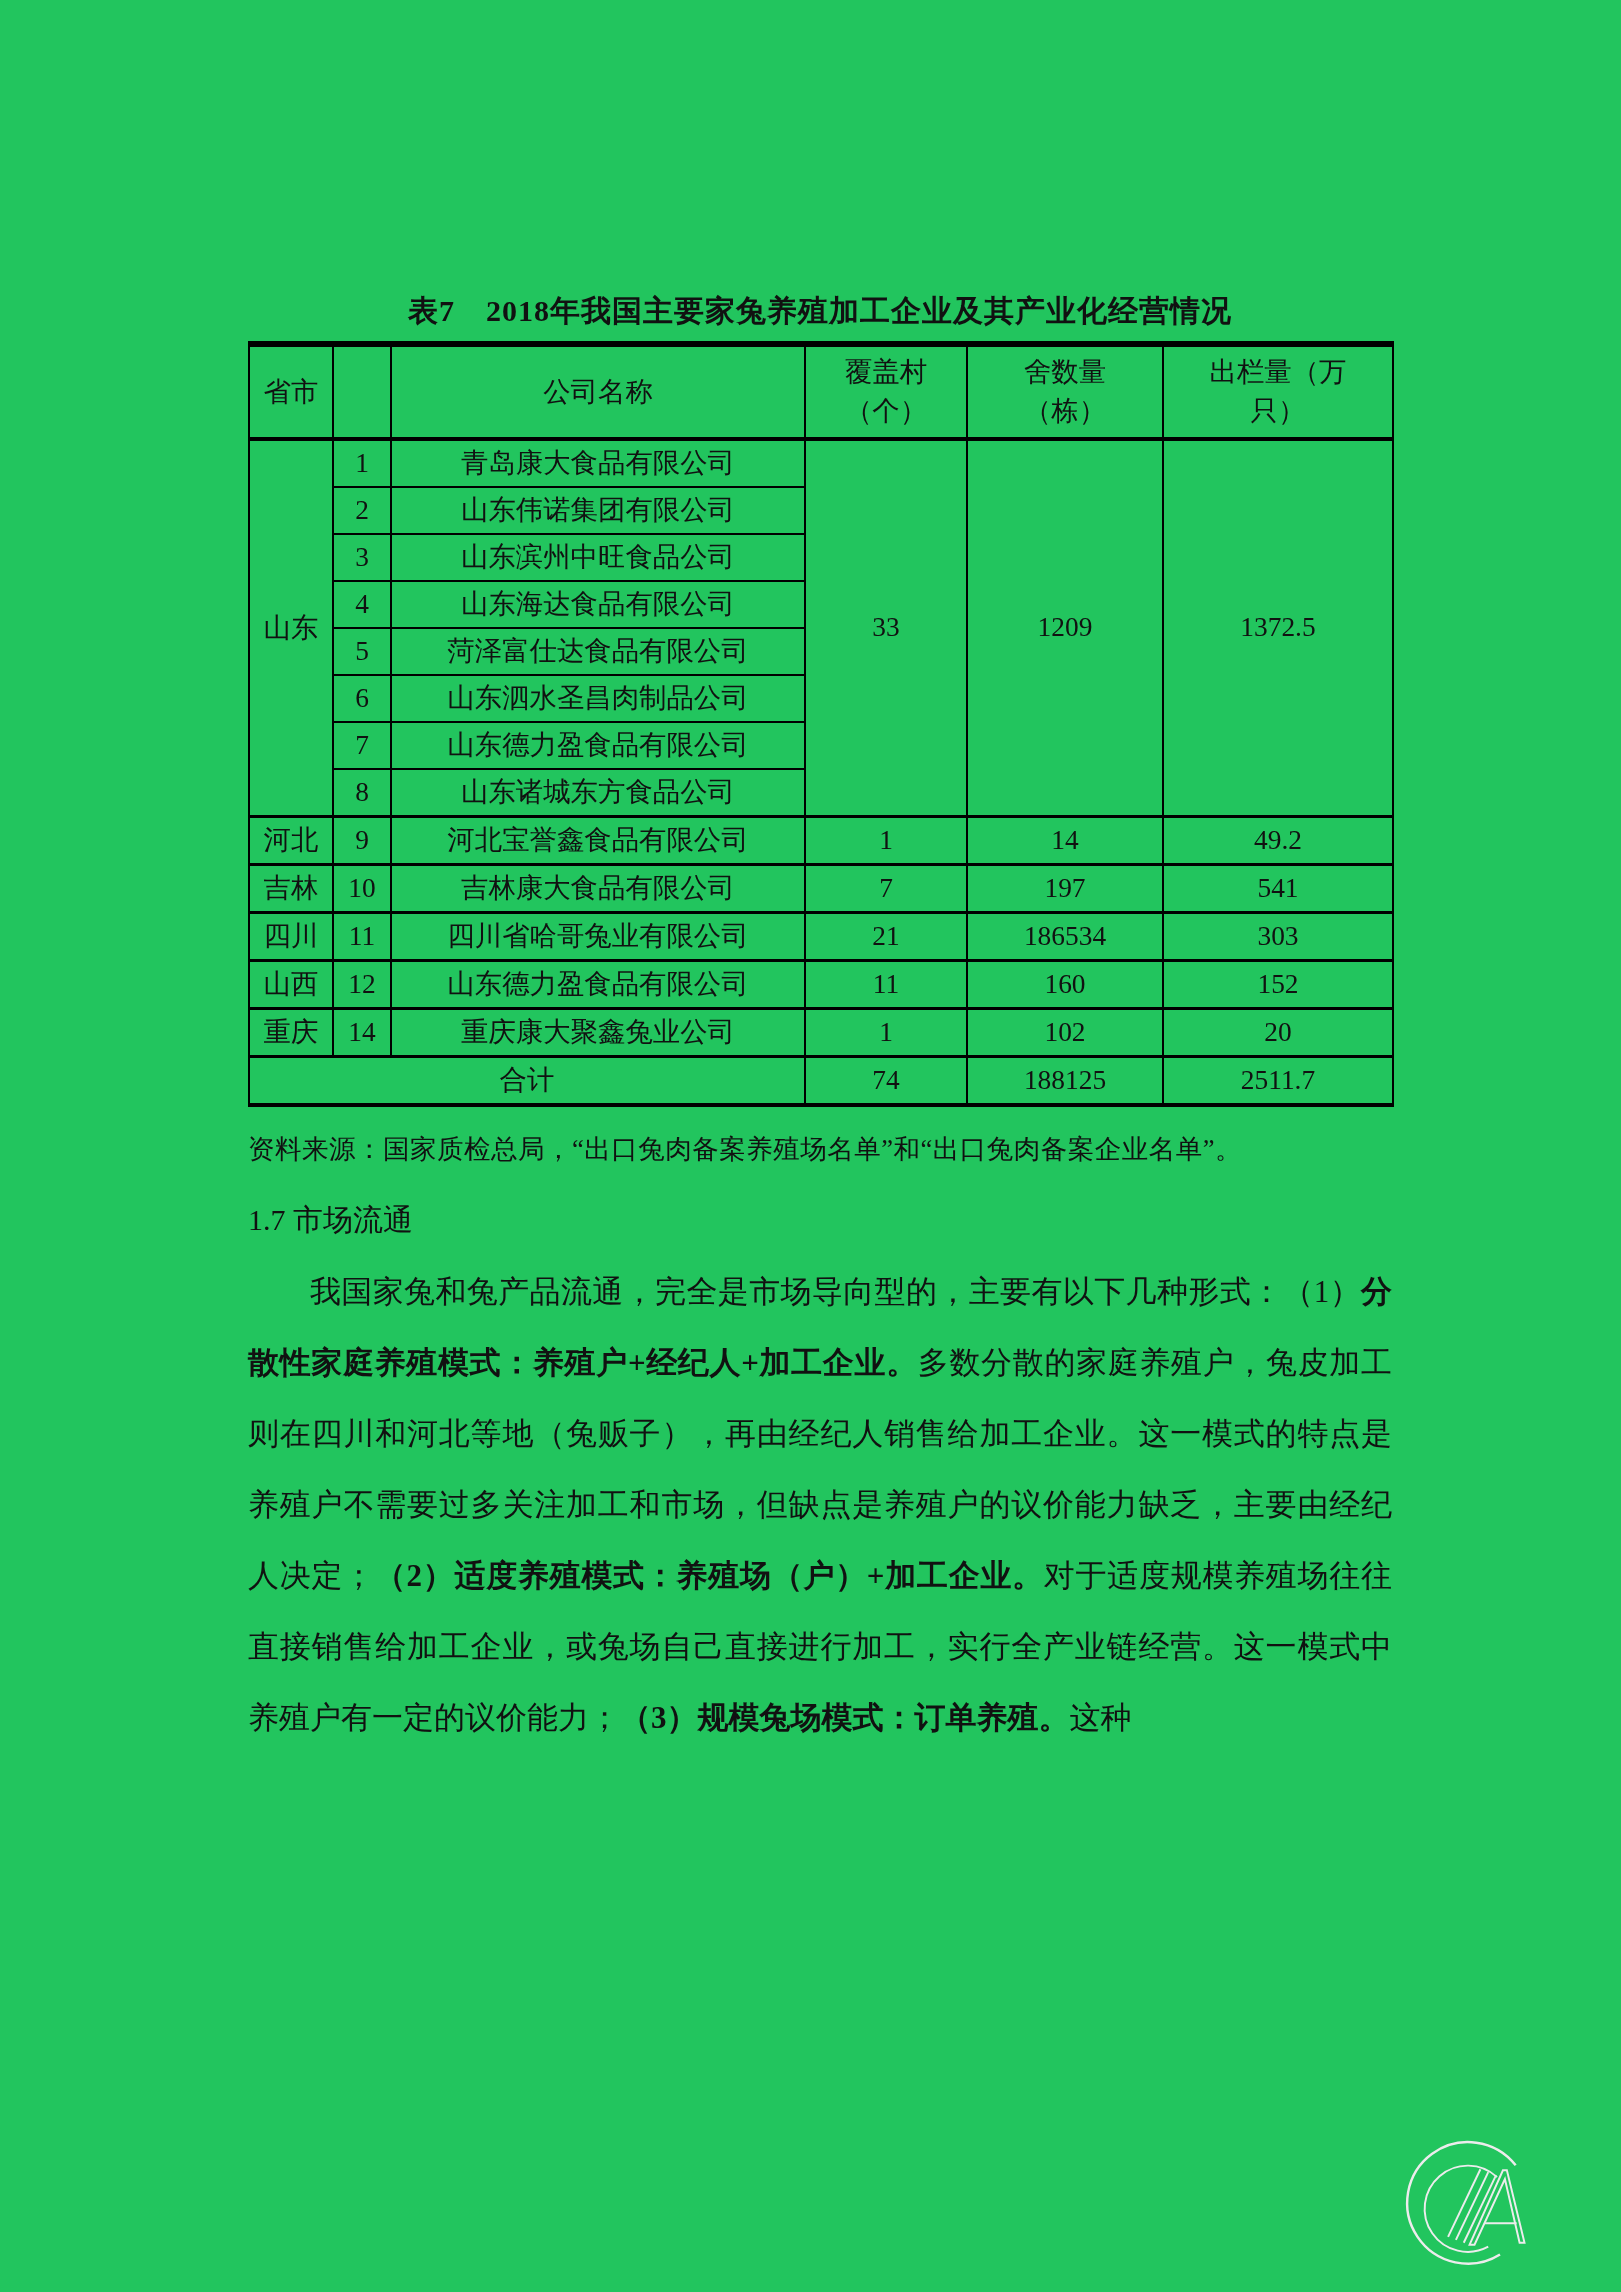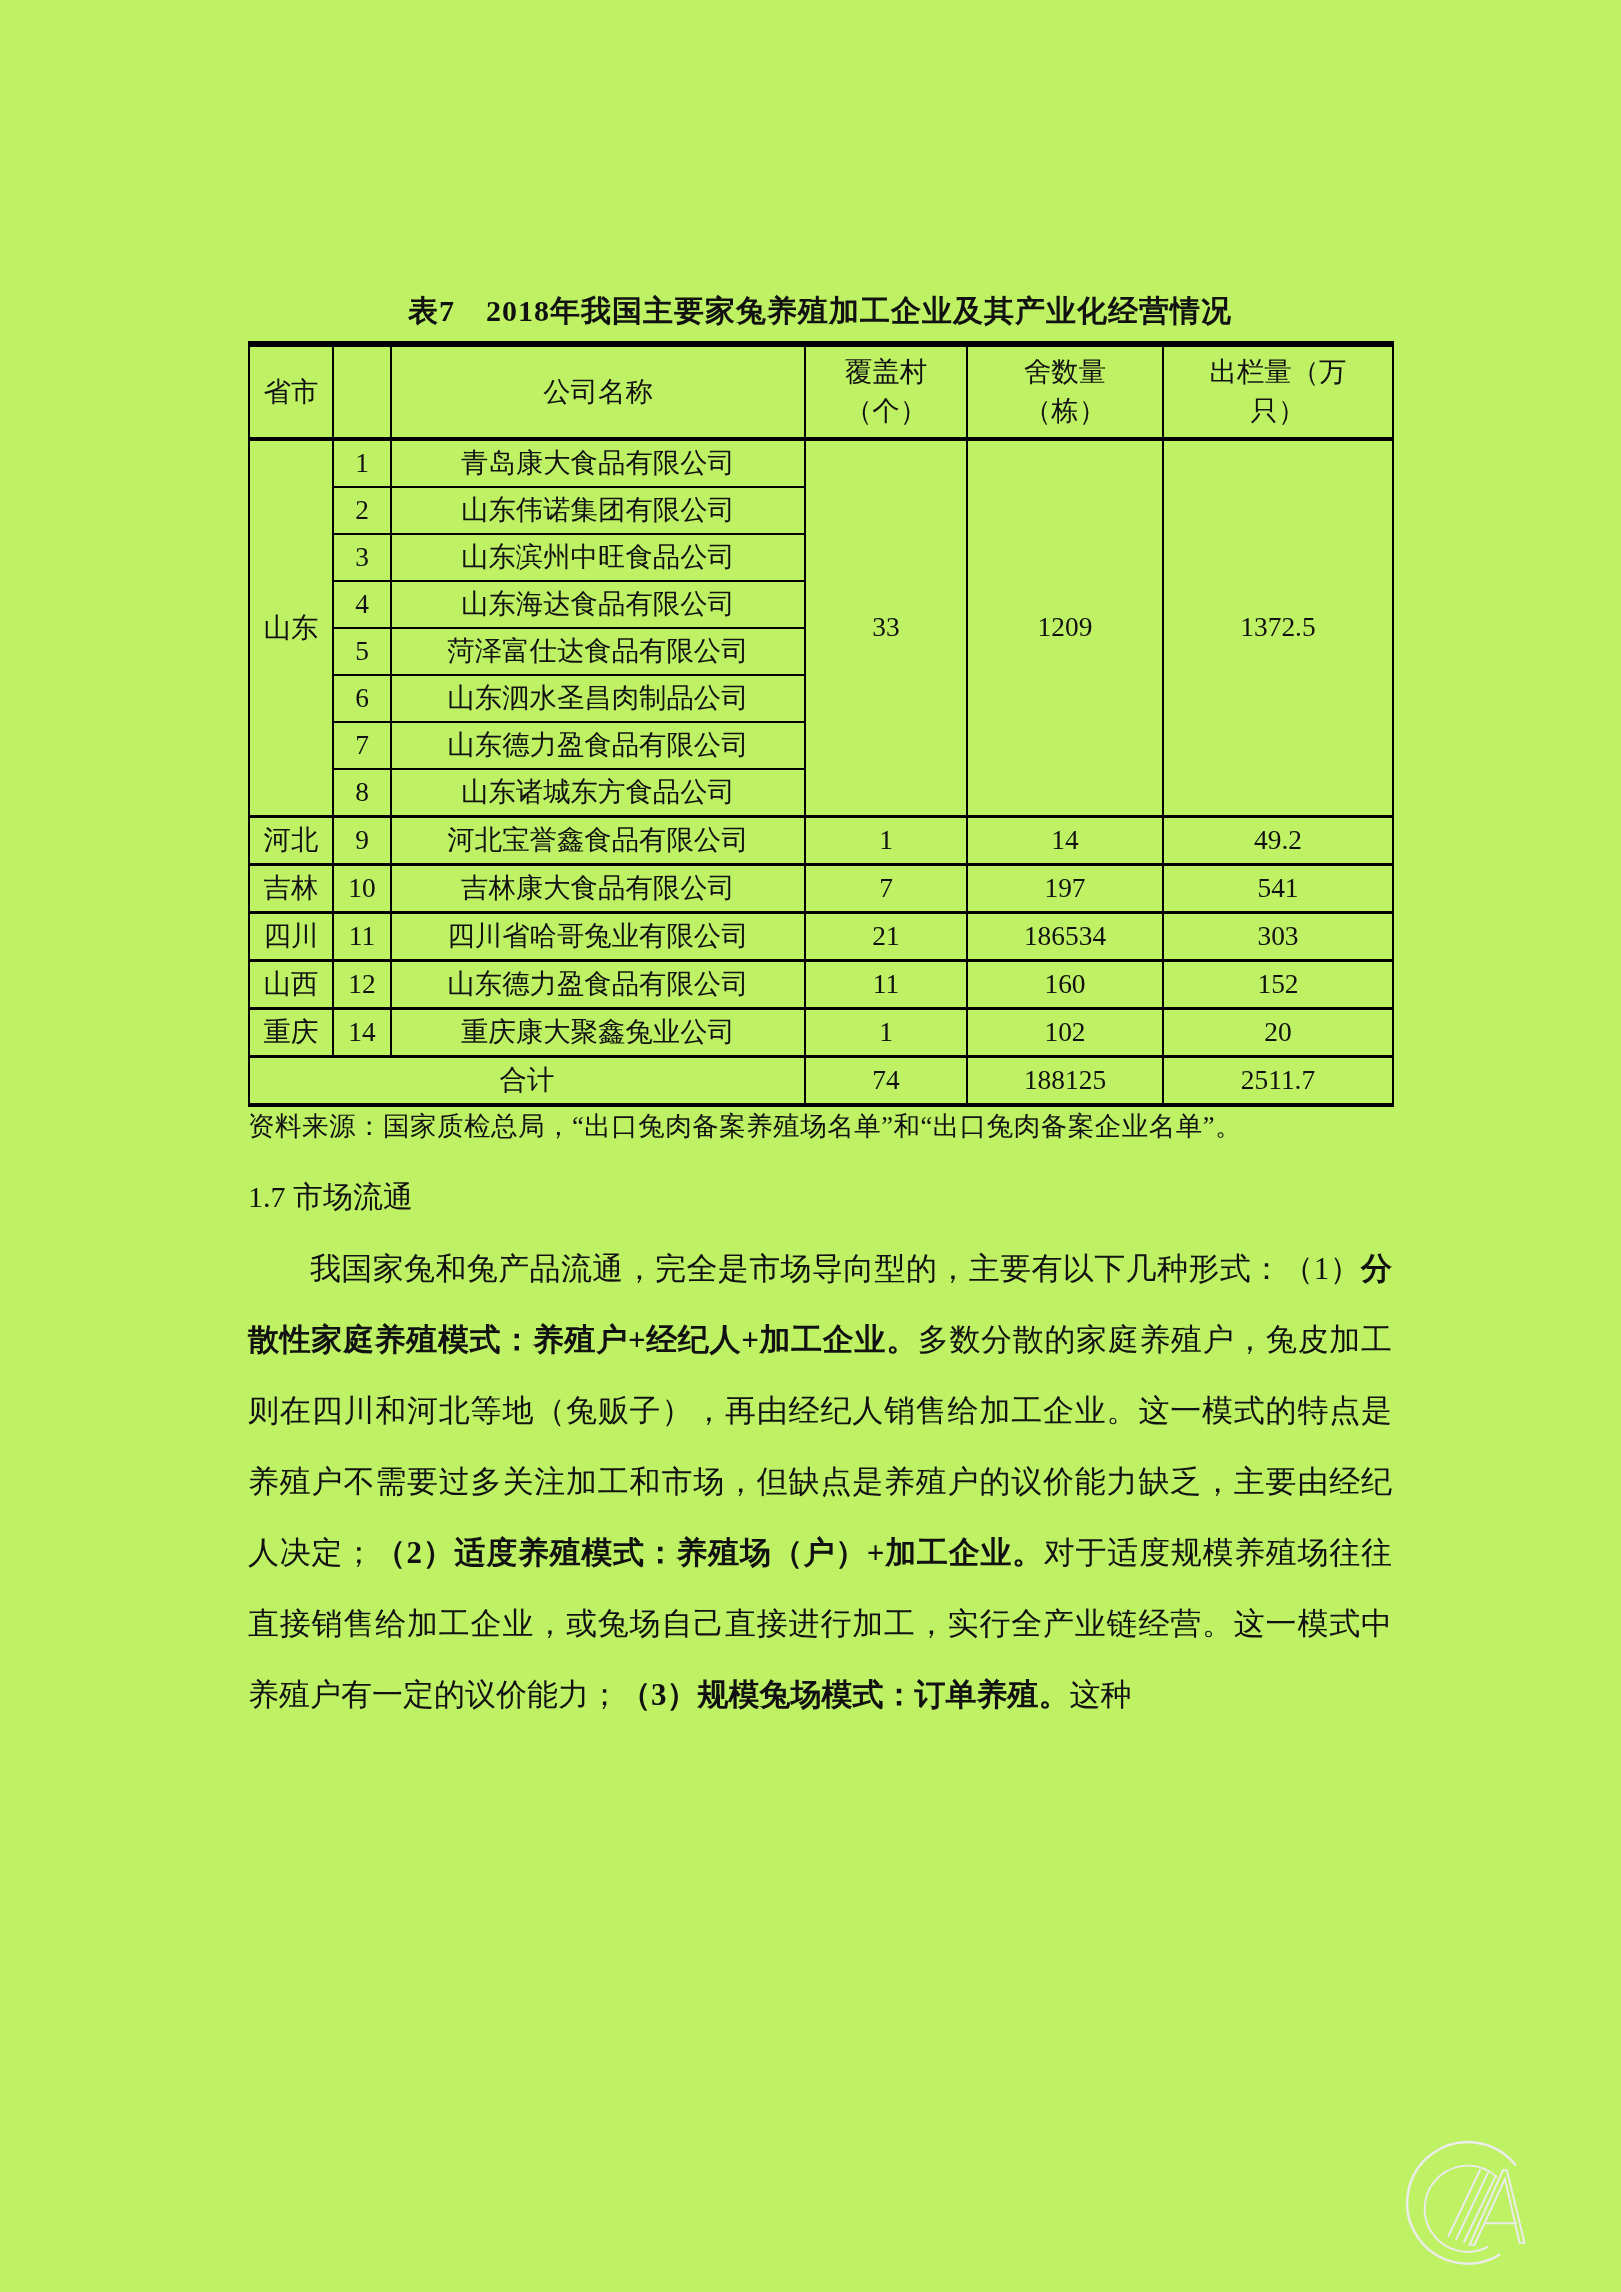--- a/index.html
+++ b/index.html
@@ -1,19 +1,19 @@
 <!DOCTYPE html>
 <html><head>
 <meta charset="utf-8">
 <style>
   html,body{margin:0;padding:0;background:#888;}
   .page{
     position:relative;
     width:1621px;height:2293px;
-    background:#bef264;
+    background:#22c55e;
     font-family:"Liberation Serif","DejaVu Serif",serif;
     color:#111;
     overflow:hidden;
   }
   .content{
     position:absolute;
     left:248px;top:291px;
     width:1144px;
   }
   .tbl-title{
@@ -46,21 +46,21 @@
     height:90px;
   }
   table.main tbody td{height:45px;}
   table.main tbody tr td{border-top-width:2px;border-bottom-width:2px;}
   table.main tr.sep td{border-top-width:3.9px;}
   td.company{text-align:left;padding-left:15.7px;}
   td.hdr-left{text-align:left;padding-left:15.7px;}
   .two-line{white-space:pre-line;line-height:39px;margin-left:13px;}
   .src-note{
     font-size:26.5px;
-    margin-top:1px;
+    margin-top:24px;
     letter-spacing:0.5px;
   }
   .para{
     font-size:31px;
     line-height:71px;
     text-align:justify;
     text-indent:2em;
     margin:0;
   }
   .para1{margin-top:46px;}

